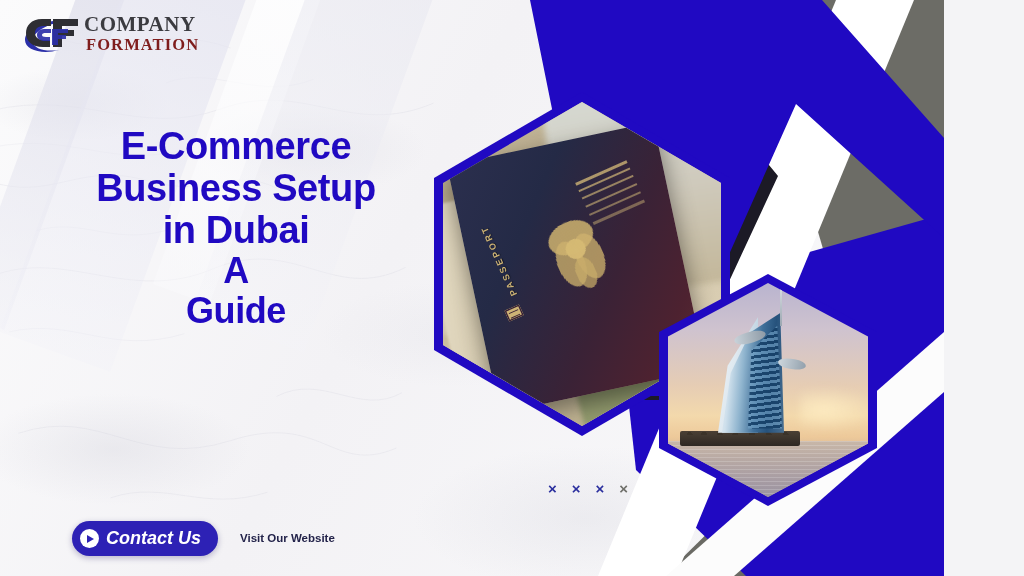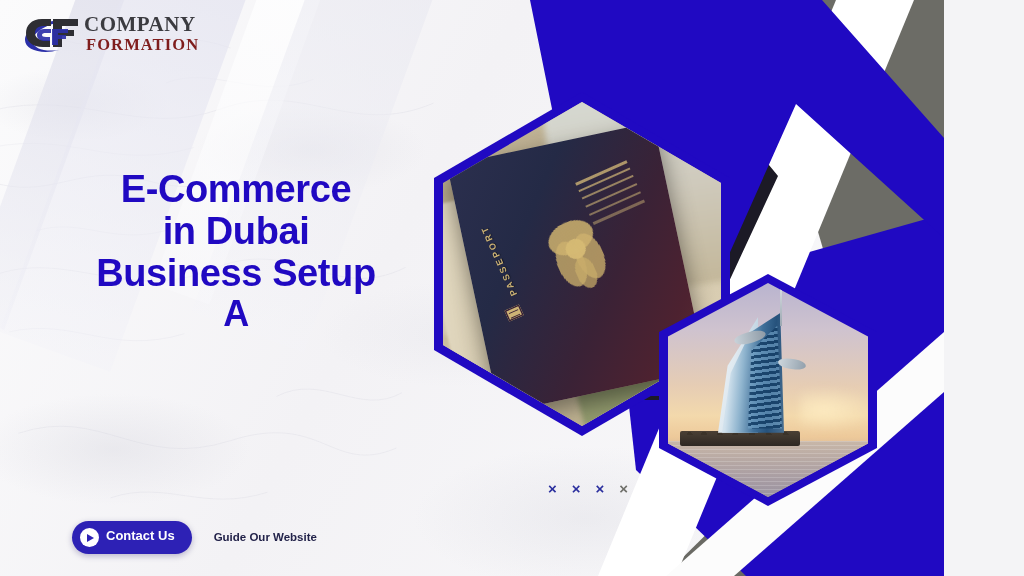--- a/index.html
+++ b/index.html
@@ -293,48 +293,48 @@
 
   
   #headline {
     position:absolute; left:46px; top:126px; width:380px;
     text-align:center;
     color:#2009c2;
     font-weight:700;
     font-size:38px;
     line-height:1.10;
     letter-spacing:-0.4px;
-    margin-top:43px;
   }
   #headline .ln { display:block; white-space:nowrap; }
   #headline .sub { font-size:36px; }
 
   
   #x-row {
     position:absolute; left:548px; top:481px;
     display:flex; gap:15px; align-items:center;
   }
   #x-row span {
     font-size:15px; font-weight:700; line-height:1;
     font-family:"Liberation Sans", sans-serif;
   }
   .x-blue { color:#2b2f9e; }
   .x-grey { color:#6f6f6a; }
 
   
   #footer { position:absolute; left:72px; top:521px; display:flex; align-items:center; gap:22px; }
   #contact-btn {
-    display:flex; align-items:flex-start; gap:7px;
+    display:flex; align-items:center; gap:7px;
     background:#2d21b5; color:#fff;
     border:none; border-radius:18px;
     padding:7px 17px 7px 8px;
-    font-size:13px; font-weight:700;
+    font-size:18px; font-weight:700;
     font-family:"Liberation Sans", sans-serif;
     cursor:pointer;
     box-shadow:0 2px 6px rgba(20,10,90,.28);
+    font-style:italic;
   }
   .play-circle {
     width:19px; height:19px; border-radius:50%;
     background:#fff; display:flex; align-items:center; justify-content:center;
     flex:0 0 19px;
   }
   .play-tri {
     width:0; height:0;
     border-left:7px solid #2d21b5;
     border-top:4.5px solid transparent;
@@ -406,23 +406,24 @@
       <path d="M60 34 L 92 34 L 92 42 L 72 42 L 72 46 L 88 46 L 88 54 L 72 54 L 72 66 L 60 66 Z" fill="#2b2fa8" opacity=".92"></path>
     </svg>
     <div class="logo-text">
       <div class="logo-company">COMPANY</div>
       <div class="logo-formation">FORMATION</div>
     </div>
   </div>
 
   <h1 id="headline">
     <span class="ln">E-Commerce</span>
+    <span class="ln">Business Setup</span>
     <span class="ln">in Dubai</span>
-    <span class="ln">Business Setup</span>
     <span class="ln sub">A</span>
+    <span class="ln sub">Guide</span>
   </h1>
 
   <div class="hex-wrap" id="hex-passport-wrap">
     <div class="hex frame"></div>
     <div class="inner">
       <div class="passport-scene">
         <div class="ps-sky"></div>
         <div class="ps-map-bottom"></div>
         <div class="ps-map-green"></div>
         <div class="ps-pages"></div>
@@ -462,17 +463,17 @@
   </div>
 
   <div id="footer">
     <button id="contact-btn">
       <span class="play-circle">
         <span class="play-tri"></span>
       </span>
       <span>Contact Us</span>
     </button>
     <div id="website-block">
-      <div class="visit-label">Guide Our Website</div>
+      <div class="visit-label">Visit Our Website</div>
     </div>
   </div>
 
 </div>
 
 </body></html>

